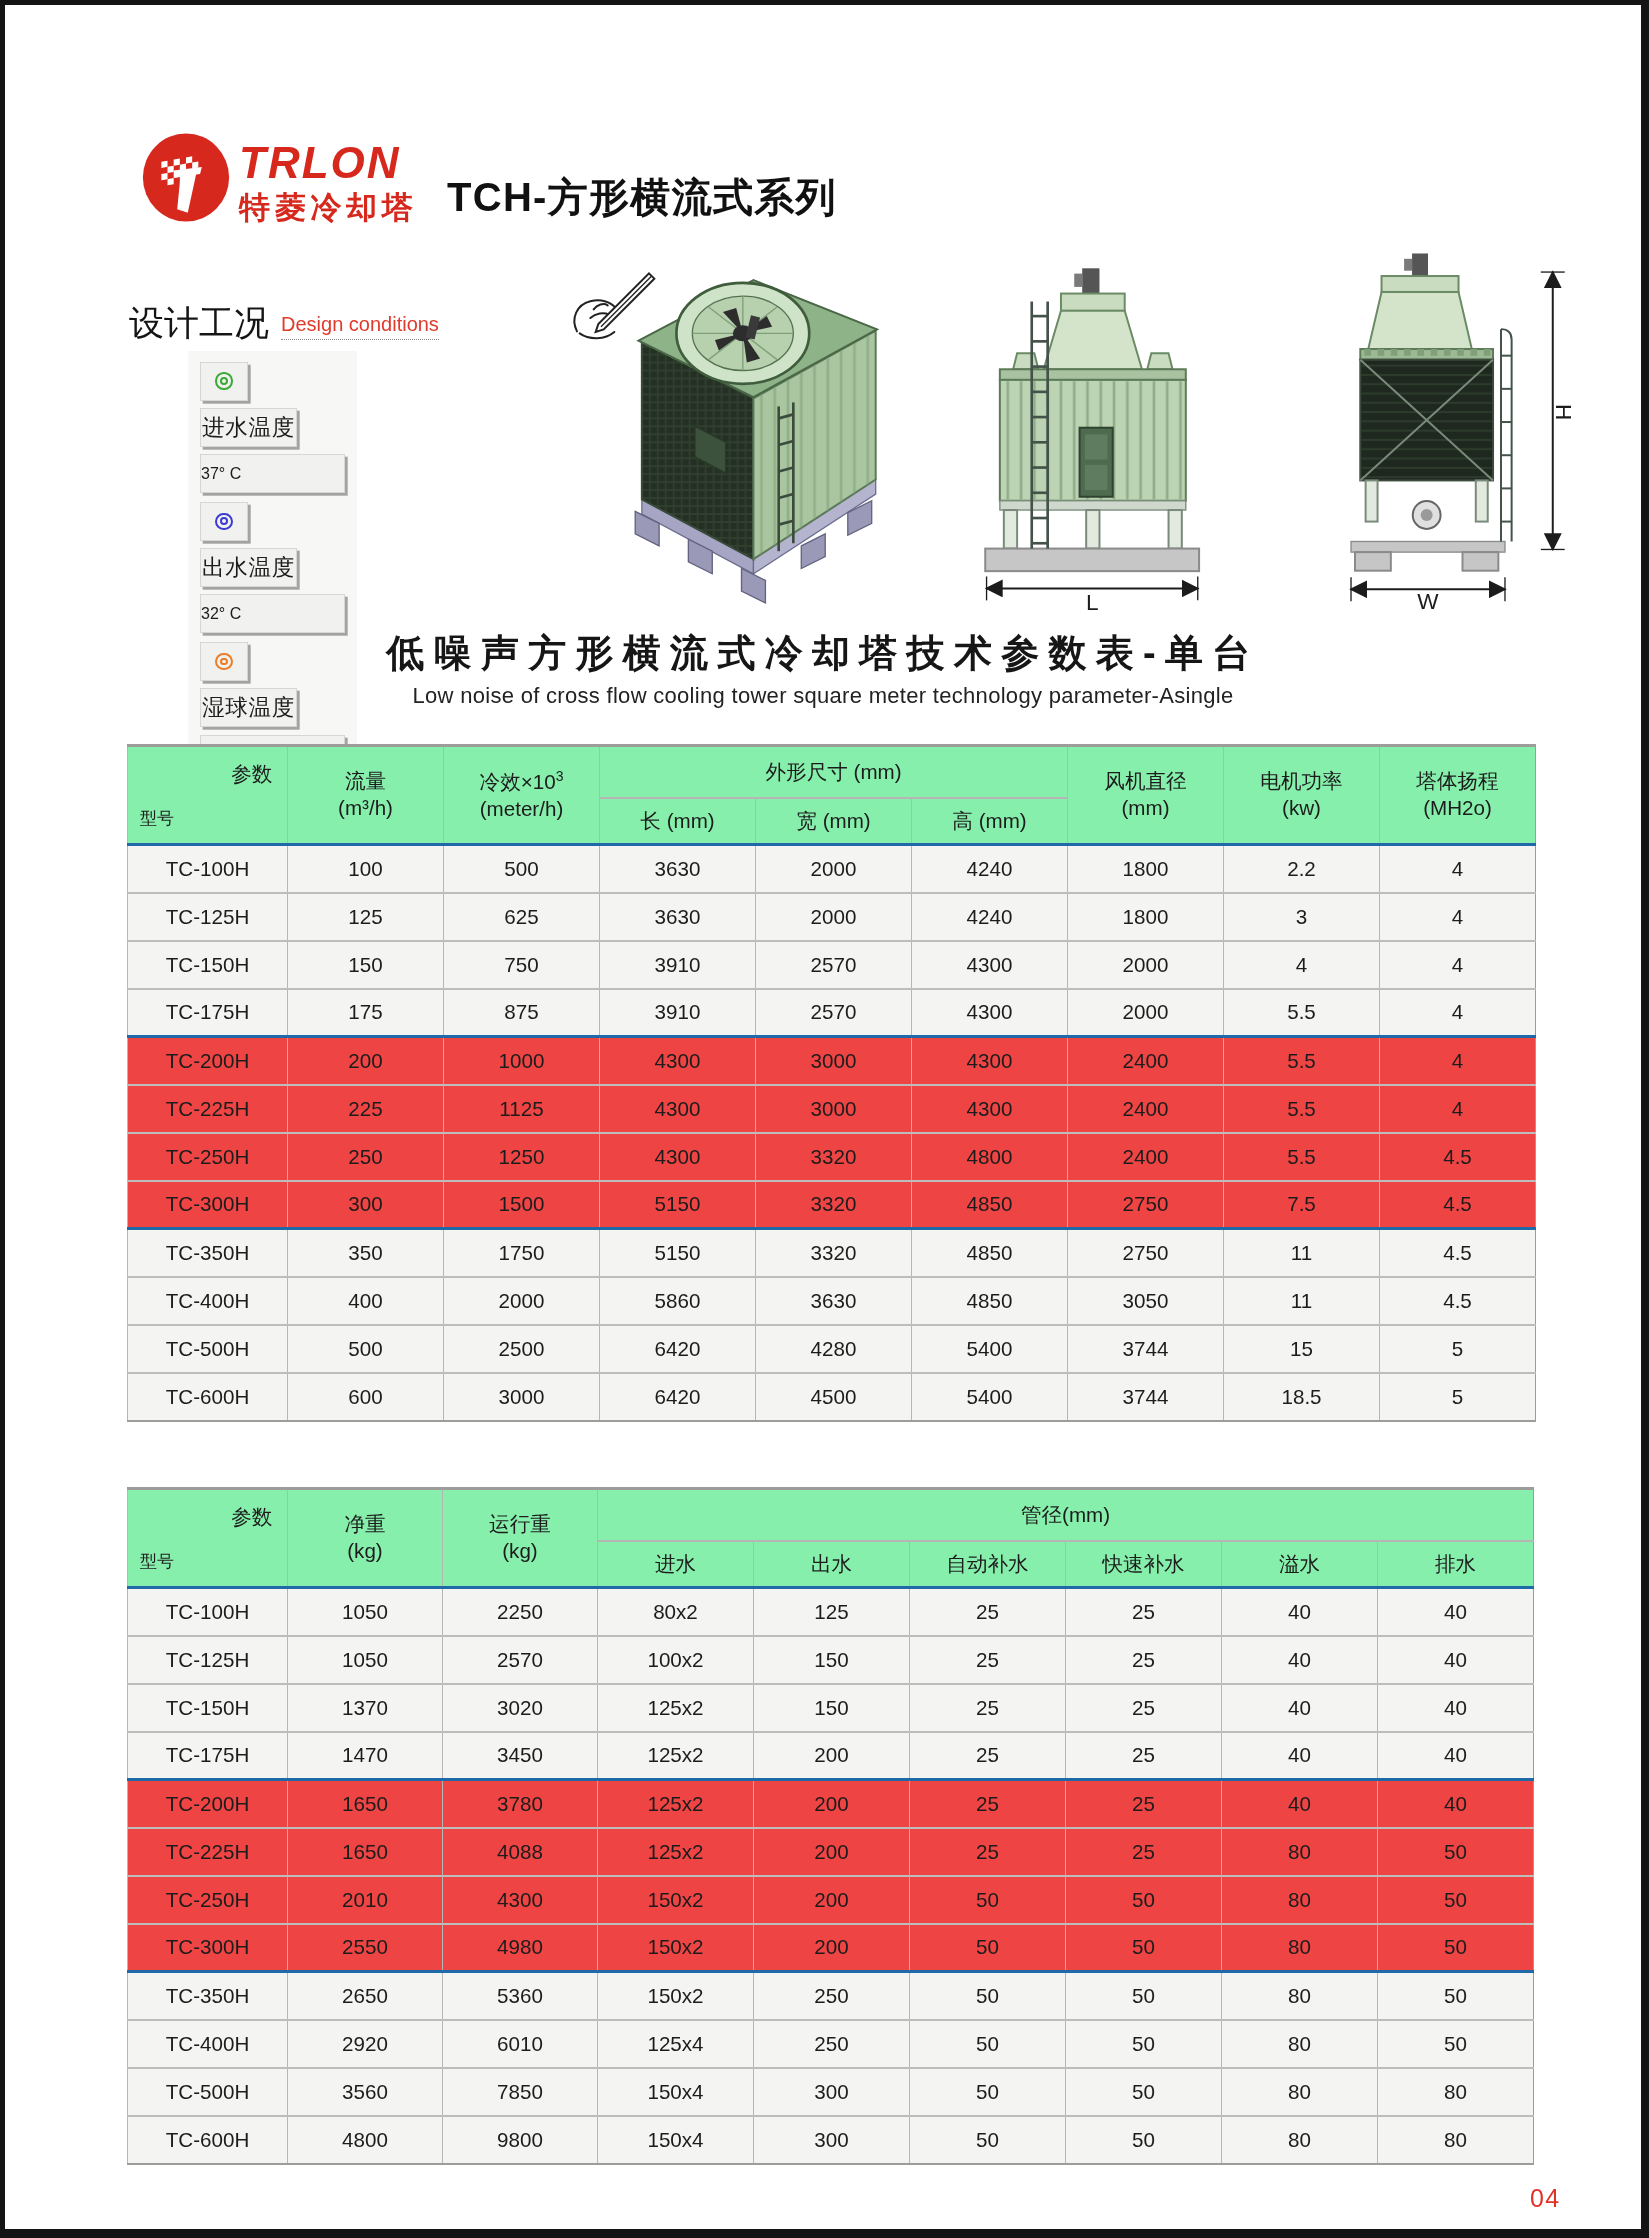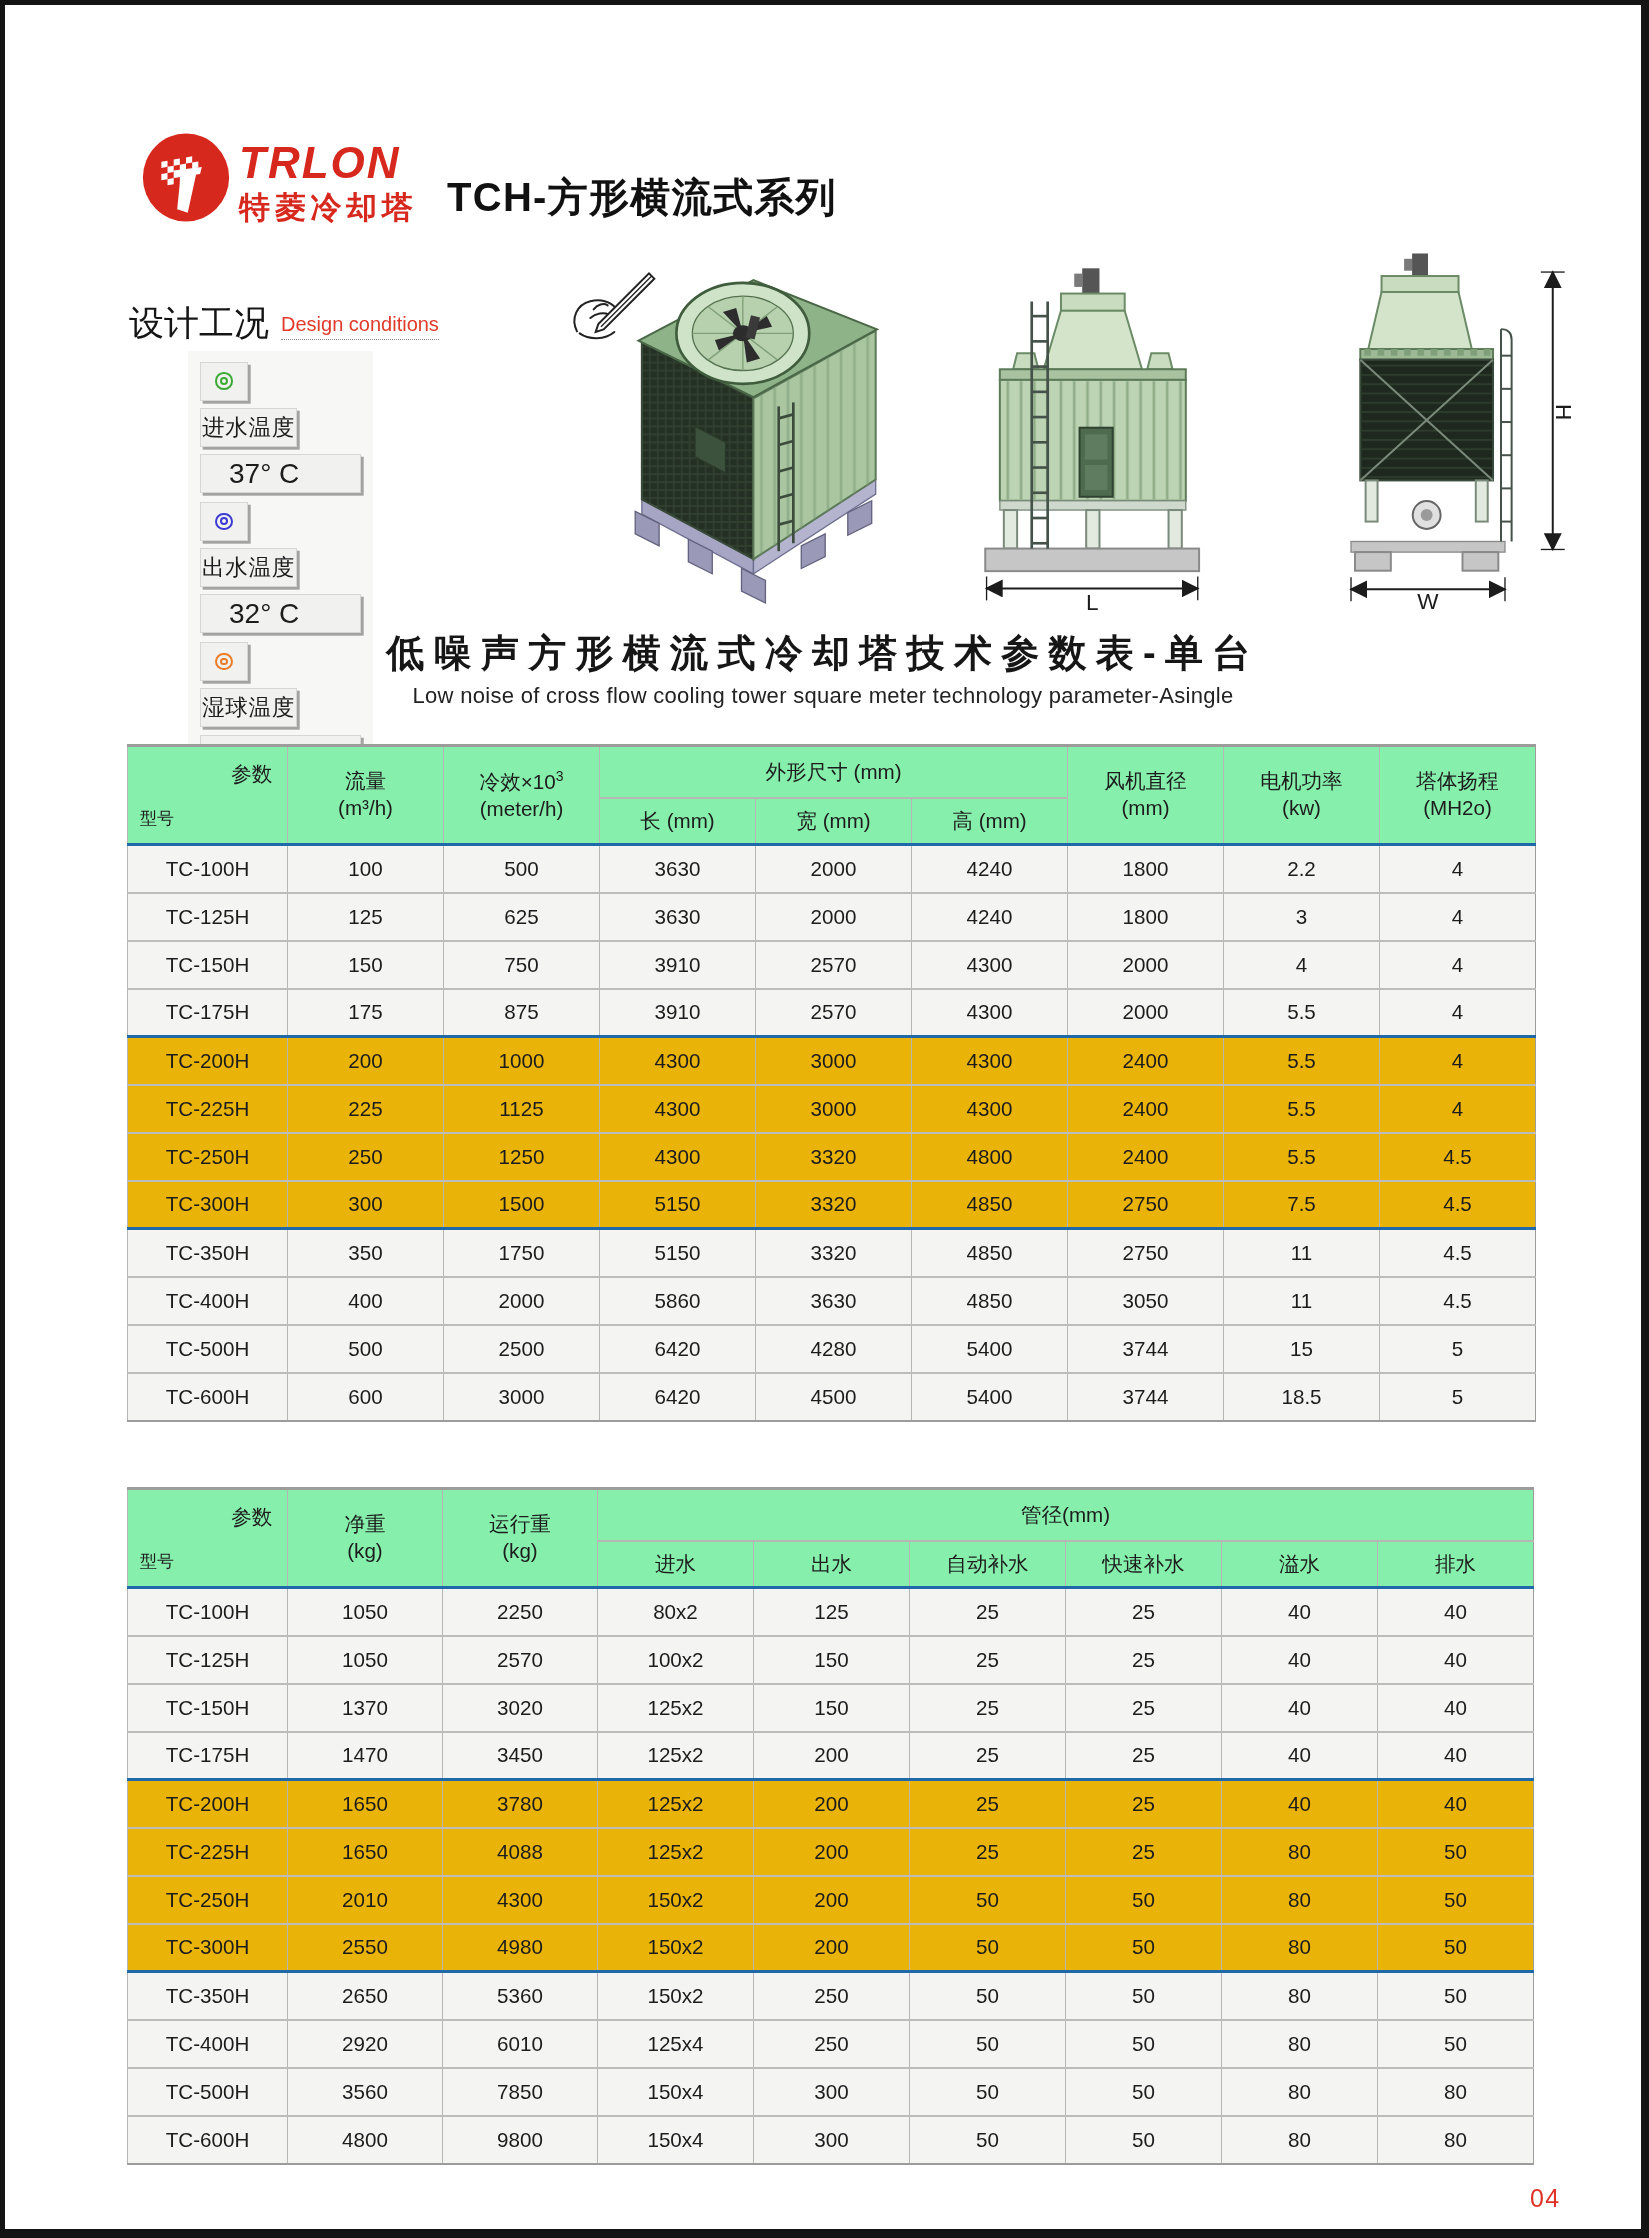--- a/index.html
+++ b/index.html
@@ -37,21 +37,21 @@
   .pen-icon { position:absolute; left:552px; top:263px; width:100px; height:80px; }
 
   .cond-wrap { position:absolute; left:183px; top:346px; background:#f7f7f6; padding:10.6px 12px 4px 12px; }
   .cond-row { display:flex; gap:7.3px; margin-bottom:8.6px;flex-direction:column; }
   .cond-cell {
     background:#f1f1f0; border:0.7px solid #d6d6d5; box-shadow:2.7px 2.7px 0 #a3a3a2;
     height:39px; display:flex; align-items:center; justify-content:center;
   }
   .cond-icon-cell { width:48px; }
   .cond-label-cell { width:97px; font-size:22.6px; letter-spacing:0.7px; }
-  .cond-value-cell { width:161px; font-size:28px; justify-content:flex-start; padding-left:28px; }
+  .cond-value-cell { width:145px; font-size:16px; justify-content:flex-start; padding-left:0; }
   .cond-icon { width:17.3px; height:17.3px; border:2px solid currentColor; border-radius:50%; position:relative; display:inline-block; }
   .cond-icon::after { content:""; position:absolute; inset:2.7px; border:2px solid currentColor; border-radius:50%; }
 
   
   .towers { position:absolute; left:577px; top:234px; width:1037px; height:372px;
             display:flex; align-items:flex-end; gap:60px; }
   .fig { display:block; }
 
   
   .main-title { position:absolute; left:0; top:623px; width:100%; text-align:center;
@@ -72,21 +72,21 @@
   .spec-table thead tr:first-child th { height:52px; }
   .spec-table thead tr.subrow th { height:47px; }
   .spec-table thead tr:last-child th, .spec-table thead th[rowspan] { border-bottom:3.3px solid #2069a8; }
   .th-group { border-bottom:2.7px solid #b6b6b5 !important; }
   .th-stack div { line-height:1.3; }
   sup { font-size:14px; }
 
   .spec-table tbody td { height:48px; }
   .spec-table tbody tr { background:#f4f4f3; border-top:2px solid #bdbdbc; }
   .spec-table tbody tr:first-child { border-top:none; }
-  .spec-table tbody tr:nth-child(n+5):nth-child(-n+8) { background:#eab308; }
+  .spec-table tbody tr:nth-child(n+5):nth-child(-n+8) { background:#ef4444; }
   .spec-table tbody tr:nth-child(5), .spec-table tbody tr:nth-child(9) { border-top:3.3px solid #2069a8; }
 
   .corner { position:relative;
     background:
       linear-gradient(to bottom right,
         transparent calc(50% - 1.3px), #a8a8a7 calc(50% - 1.3px),
         #a8a8a7 calc(50% + 0.7px), transparent calc(50% + 0.7px)) #fdfdfc;
   }
   .corner .c-top { position:absolute; top:13.3px; right:14.6px; font-size:20.6px; }
   .corner .c-bottom { position:absolute; bottom:13.3px; left:12px; font-size:17px; }

